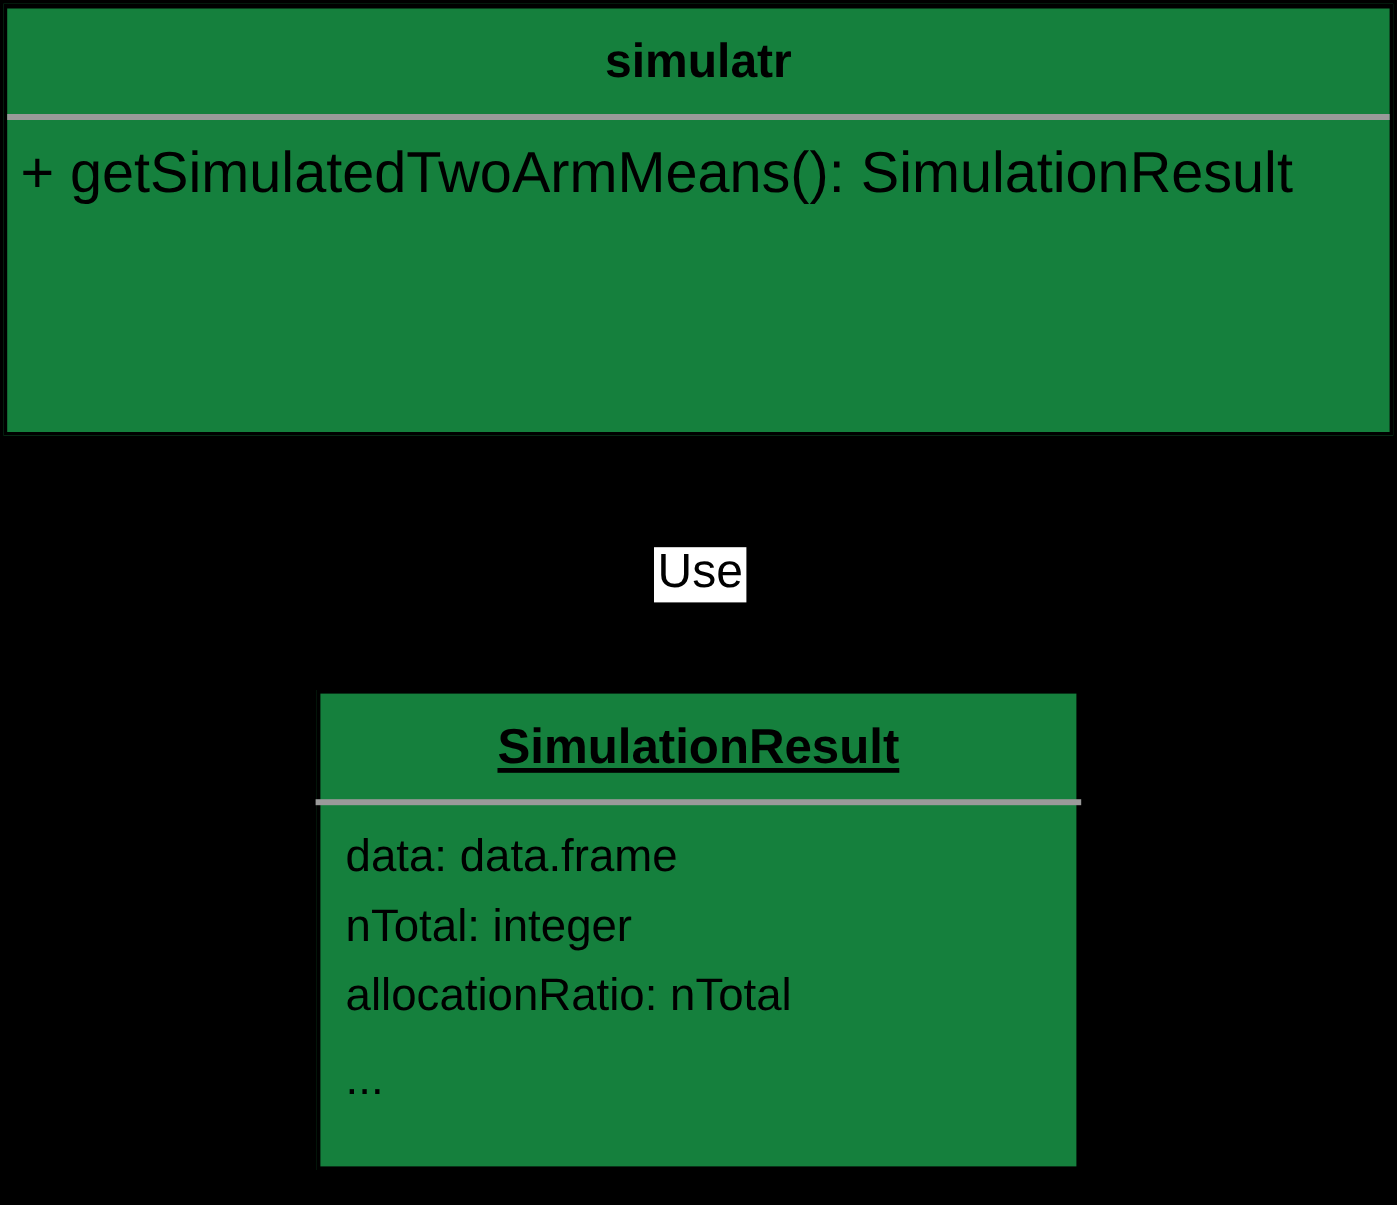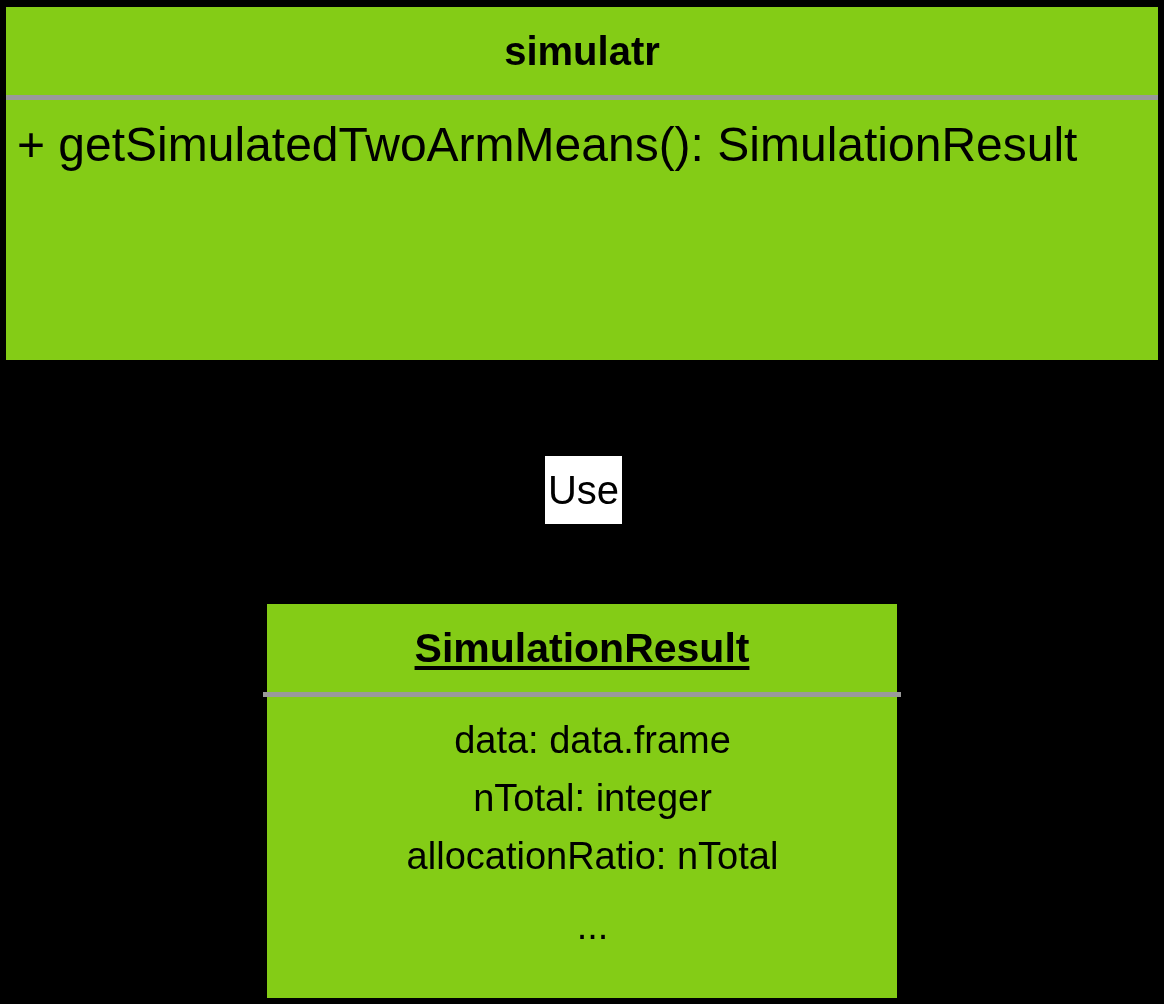--- a/index.html
+++ b/index.html
@@ -13,41 +13,40 @@
     height: 1004px;
     background: #000000;
     overflow: hidden;
     font-family: "Liberation Sans", sans-serif;
     -webkit-font-smoothing: antialiased;
   }
 
   
   .uml-box {
     position: absolute;
-    background: #84cc16;
+    background: #15803d;
     box-sizing: border-box;
   }
 
   #simulatr-box {
     left: 3px;
     top: 3px;
     width: 1158px;
     height: 360px;
     border: 3px solid #000000;
     border-top-width: 4px;
   }
 
   #simulationresult-box {
     left: 264px;
-    top: 601px;
+    top: 575px;
     width: 636px;
     height: 400px;
     border: 3px solid #000000;
     border-top-width: 3px;
-    text-align: center;
   }
 
   .uml-title-band {
     position: relative;
     width: 100%;
     display: flex;
     align-items: center;
     justify-content: center;
     box-sizing: border-box;
   }
@@ -116,24 +115,23 @@
   .uml-member.ellipsis {
     margin-top: 12px;
   }
 
   
   #use-label {
     position: absolute;
     left: 545px;
     top: 456px;
     width: 77px;
-    height: 68px;
+    height: 46px;
     background: #ffffff;
     display: flex;
-    align-items: center;
     justify-content: center;
     box-sizing: border-box;
   }
   #use-label-text {
     color: #000000;
     font-size: 40px;
     line-height: 40px;
     white-space: nowrap;
   }
 </style>

